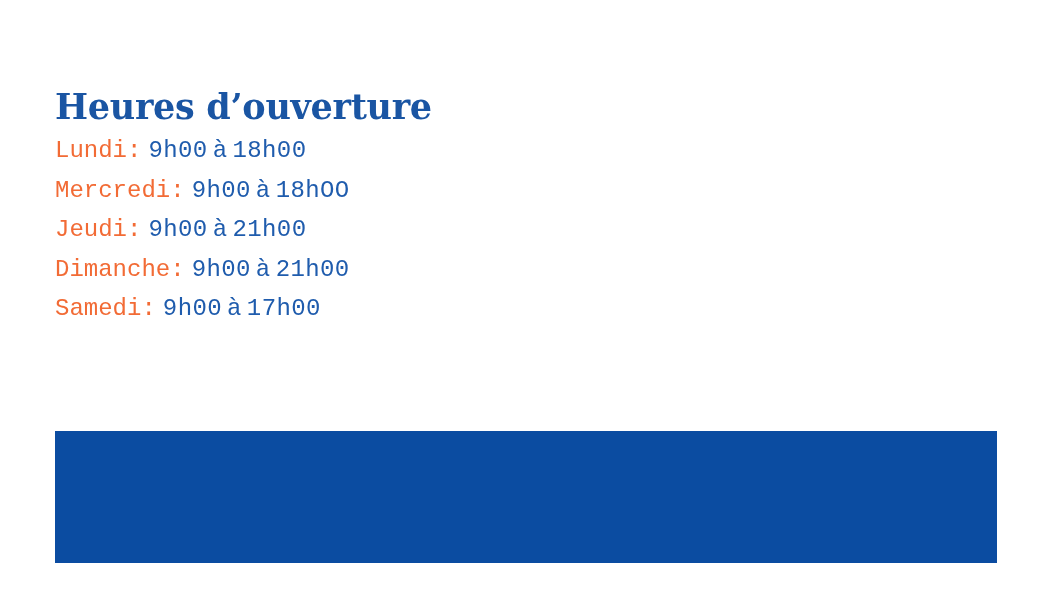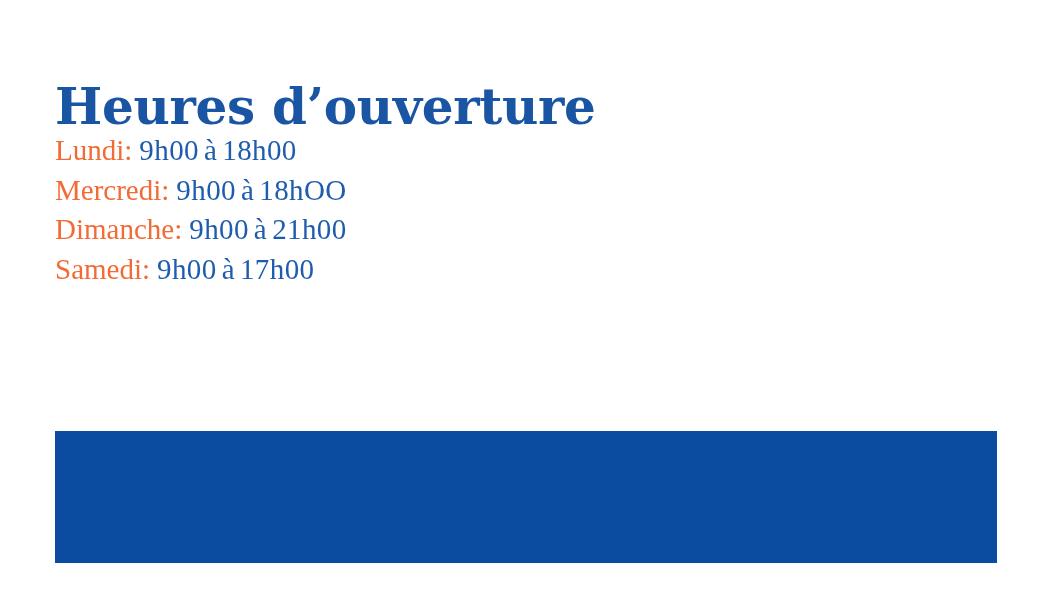--- a/index.html
+++ b/index.html
@@ -18,38 +18,38 @@
     width: 1050px;
     height: 600px;
     background: #ffffff;
   }
   .page-title {
     position: absolute;
     left: 55px;
     top: 58px;
     font-family: "DejaVu Serif", "Liberation Serif", serif;
     font-weight: bold;
-    font-size: 50px;
+    font-size: 35px;
     line-height: 50px;
     letter-spacing: -0.3px;
     color: #1a55a3;
     white-space: nowrap;
     margin-top: 24px;
   }
   .hours-list {
     position: absolute;
     left: 55px;
     top: 131px;
     width: 820px;
   }
   .hours-row {
     height: 39.5px;
     line-height: 39.5px;
-    font-family: Liberation Serif, serif;
-    font-size: 29px;
+    font-family: Liberation Mono, monospace;
+    font-size: 24px;
     white-space: nowrap;
   }
   .day-label {
     color: #f26b35;
   }
   .time-value {
     color: #1f5cad;
     margin-left: 7px;
     letter-spacing: 0.4px;
   }
@@ -76,20 +76,23 @@
 
     <div class="hours-row">
       <span class="day-label">Lundi:</span><span class="time-value"><span>9h00</span><span class="sep">à</span><span>18h00</span></span>
     </div>
 
 
     <div class="hours-row">
       <span class="day-label">Mercredi:</span><span class="time-value"><span>9h00</span><span class="sep">à</span><span>18hOO</span></span>
     </div>
 
+    <div class="hours-row">
+      <span class="day-label">Jeudi:</span><span class="time-value"><span>9h00</span><span class="sep">à</span><span>21h00</span></span>
+    </div>
 
     <div class="hours-row">
       <span class="day-label">Dimanche:</span><span class="time-value"><span>9h00</span><span class="sep">à</span><span>21h00</span></span>
     </div>
 
     <div class="hours-row">
       <span class="day-label">Samedi:</span><span class="time-value"><span>9h00</span><span class="sep">à</span><span>17h00</span></span>
     </div>
 
 

